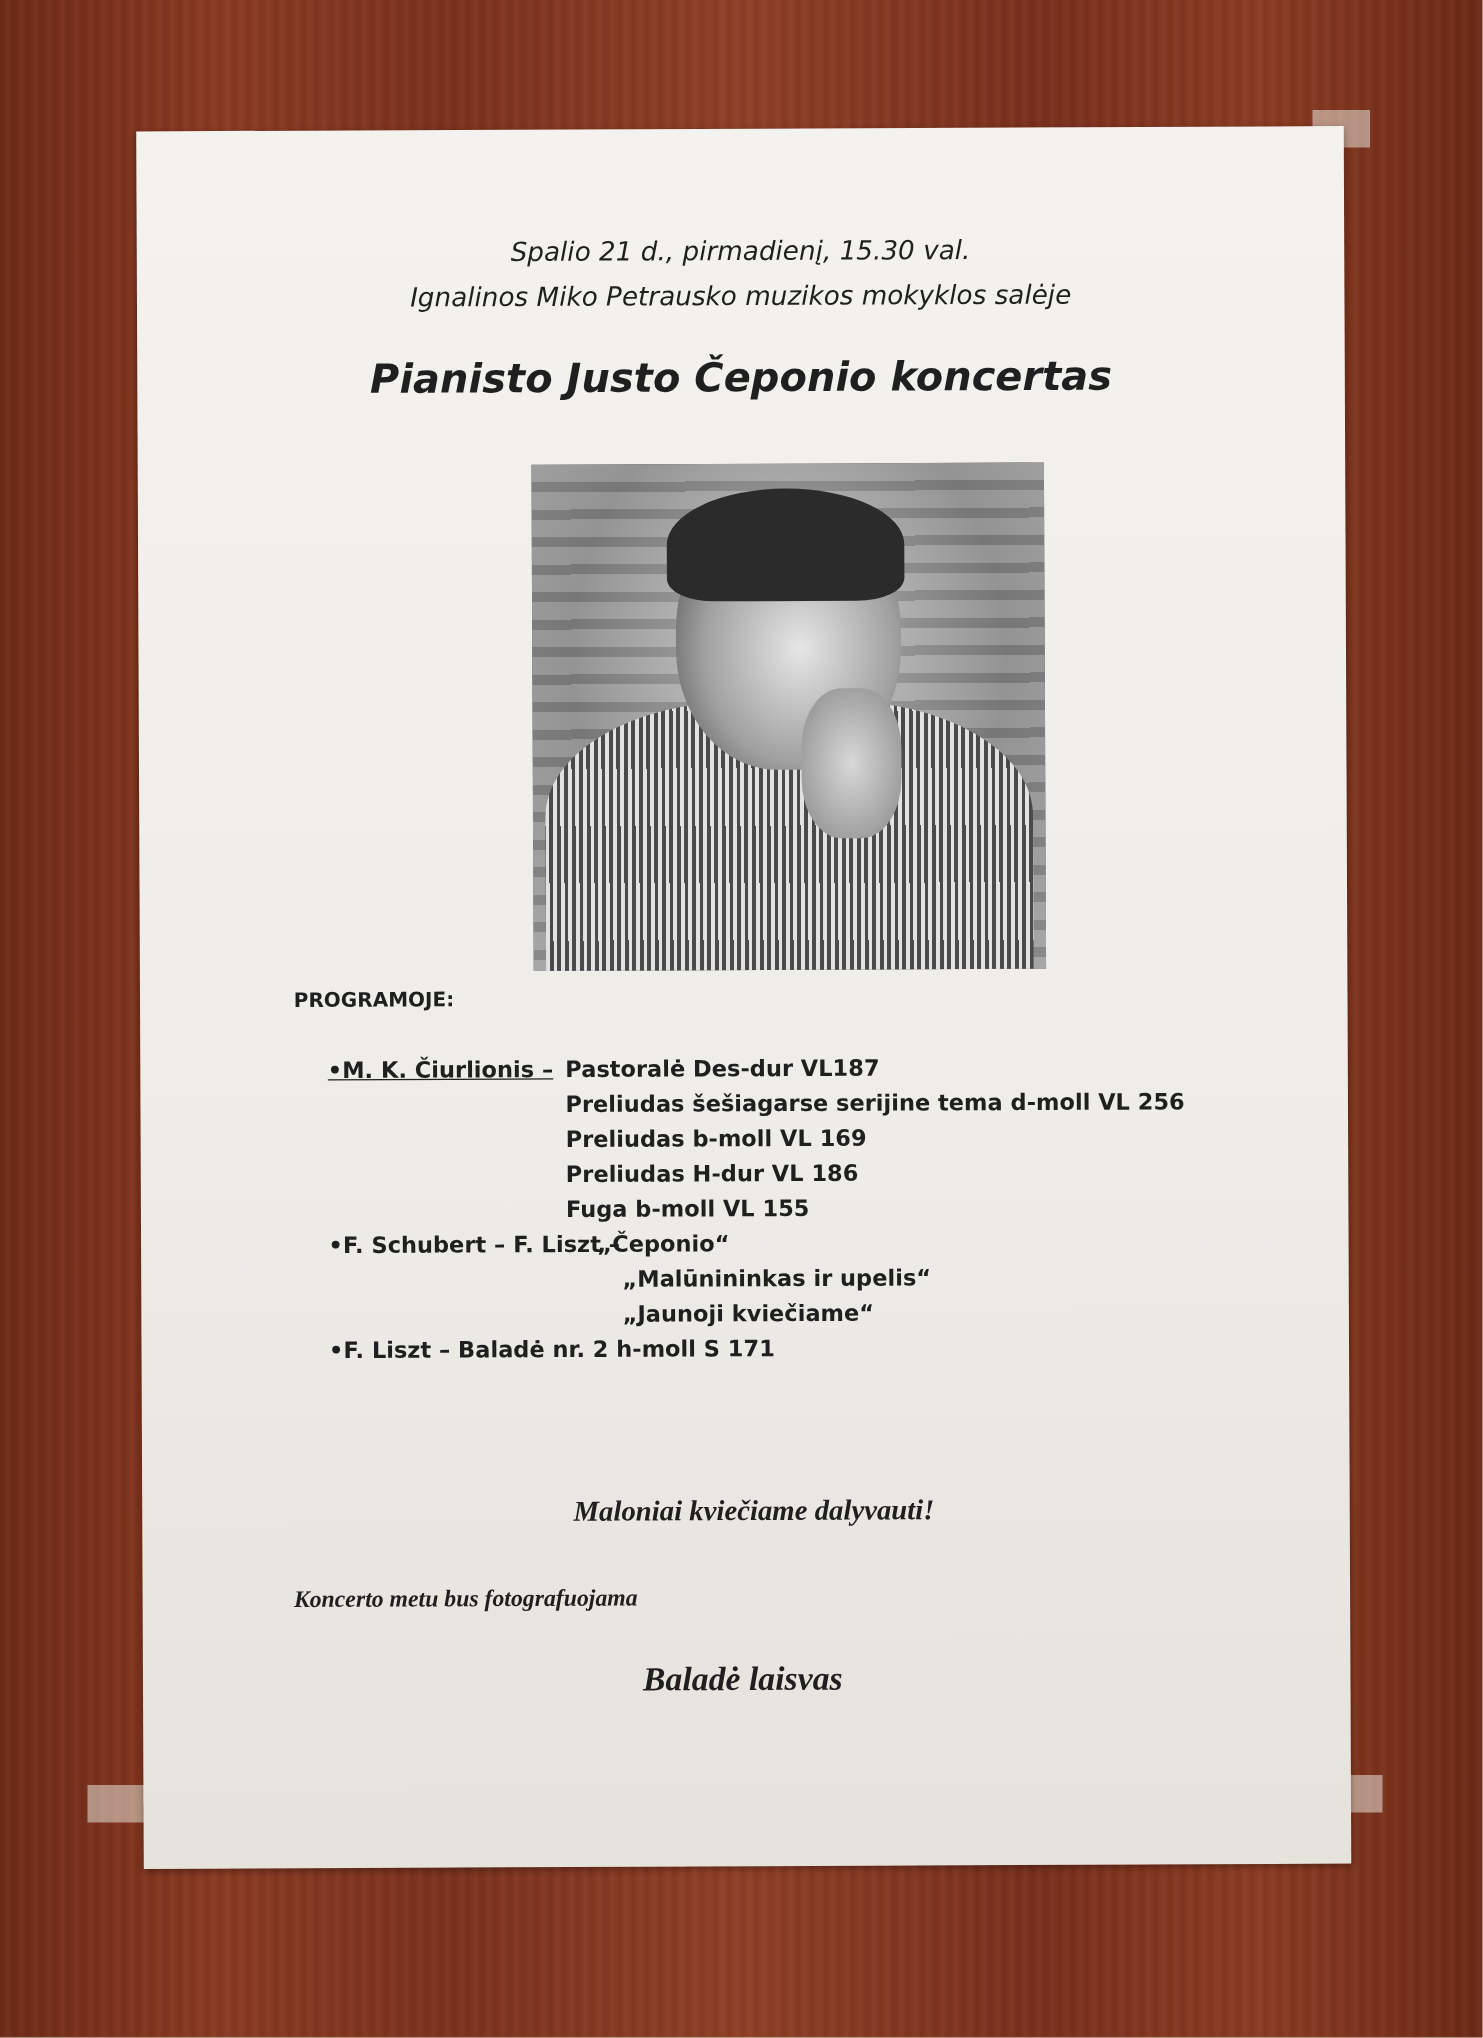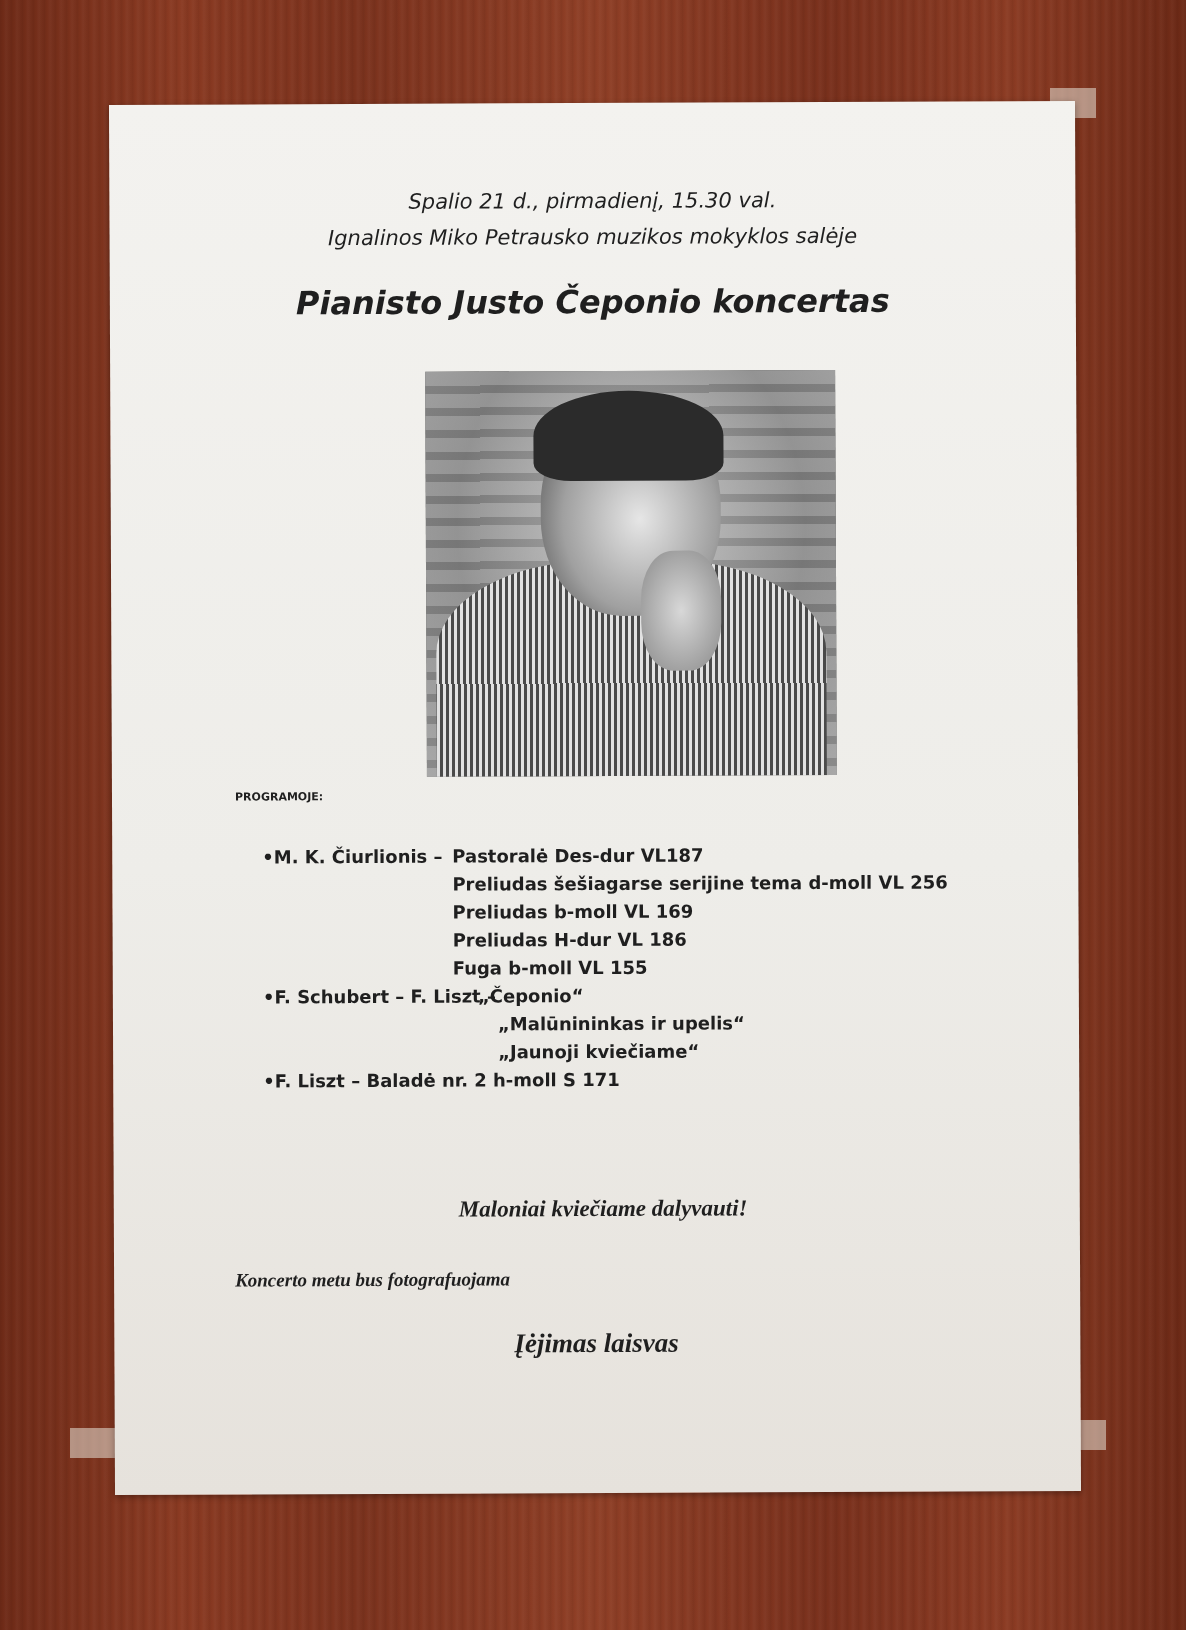--- a/index.html
+++ b/index.html
@@ -27,21 +27,21 @@
   .photo {
     position:absolute; left:315px; top:268px; width:410px; height:405px;
     background: radial-gradient(ellipse at 50% 38%, #c9c9c9 0%, #7a7a7a 35%, #3a3a3a 60%, #6d6d6d 100%);
     overflow:hidden;
   }
   .photo .bg { position:absolute; inset:0; background: repeating-linear-gradient(180deg, #cfcfcf 0 14px, #9f9f9f 14px 22px); opacity:0.6; }
   .photo .head { position:absolute; left:115px; top:30px; width:180px; height:215px; border-radius:48% 48% 45% 45%; background: radial-gradient(ellipse at 55% 55%, #e6e6e6 0%, #a0a0a0 55%, #3b3b3b 100%); }
   .photo .hair { position:absolute; left:108px; top:20px; width:190px; height:90px; border-radius:50% 50% 20% 20%; background:#2b2b2b; }
   .photo .body { position:absolute; left:10px; top:190px; width:390px; height:230px; border-radius:40% 40% 0 0; background: repeating-linear-gradient(90deg, #e2e2e2 0 3px, #4a4a4a 3px 6px); }
   .photo .hand { position:absolute; left:215px; top:180px; width:80px; height:120px; border-radius:40%; background: radial-gradient(ellipse, #d8d8d8 0%, #8a8a8a 100%); }
-  .prog-h { position:absolute; left:123px; top:686px; font-size:11px; font-weight:bold; }
+  .prog-h { position:absolute; left:123px; top:686px; font-size:16px; font-weight:bold; }
   .prog { position:absolute; font-size:18px; font-weight:bold; white-space:nowrap; }
   .invite { position:absolute; left:345px; top:1093px; font-size:23px; font-style:italic; font-weight:bold; }
   .photo-note { position:absolute; left:121px; top:1165px; font-size:19px; font-style:italic; font-weight:bold; }
   .entry { position:absolute; left:400px; top:1225px; font-size:27px; font-style:italic; font-weight:bold; }
 </style>
 </head>
 <body>
 
 <div class="grain"></div>
 <div class="tape" style="left:1050px;top:88px;"></div>
@@ -56,30 +56,30 @@
   <div class="photo" title="Black-and-white portrait of the pianist">
     <div class="bg"></div>
     <div class="body"></div>
     <div class="head"></div>
     <div class="hair"></div>
     <div class="hand"></div>
   </div>
 
   <div class="sans prog-h">PROGRAMOJE:</div>
 
-  <div class="sans prog" style="left:150px;top:742px;">•M. K. Čiurlionis –</div>
+  <div class="sans prog" style="left:150px;top:742px;text-decoration:underline;">•M. K. Čiurlionis –</div>
   <div class="sans prog" style="left:340px;top:742px;">Pastoralė Des-dur VL187</div>
   <div class="sans prog" style="left:340px;top:770px;">Preliudas šešiagarse serijine tema d-moll VL 256</div>
   <div class="sans prog" style="left:340px;top:798px;">Preliudas b-moll VL 169</div>
   <div class="sans prog" style="left:340px;top:826px;">Preliudas H-dur VL 186</div>
   <div class="sans prog" style="left:340px;top:854px;">Fuga b-moll VL 155</div>
 
   <div class="sans prog" style="left:150px;top:882px;">•F. Schubert – F. Liszt –</div>
   <div class="sans prog" style="left:365px;top:882px;">„Čeponio“</div>
   <div class="sans prog" style="left:385px;top:910px;">„Malūnininkas ir upelis“</div>
   <div class="sans prog" style="left:385px;top:938px;">„Jaunoji kviečiame“</div>
 
   <div class="sans prog" style="left:150px;top:966px;">•F. Liszt – Baladė nr. 2 h-moll S 171</div>
 
   <div class="serif invite">Maloniai kviečiame dalyvauti!</div>
   <div class="serif photo-note">Koncerto metu bus fotografuojama</div>
-  <div class="serif entry">Įėjimas laisvas</div>
+  <div class="serif entry">Baladė laisvas</div>
 </div>
 
 </body></html>

